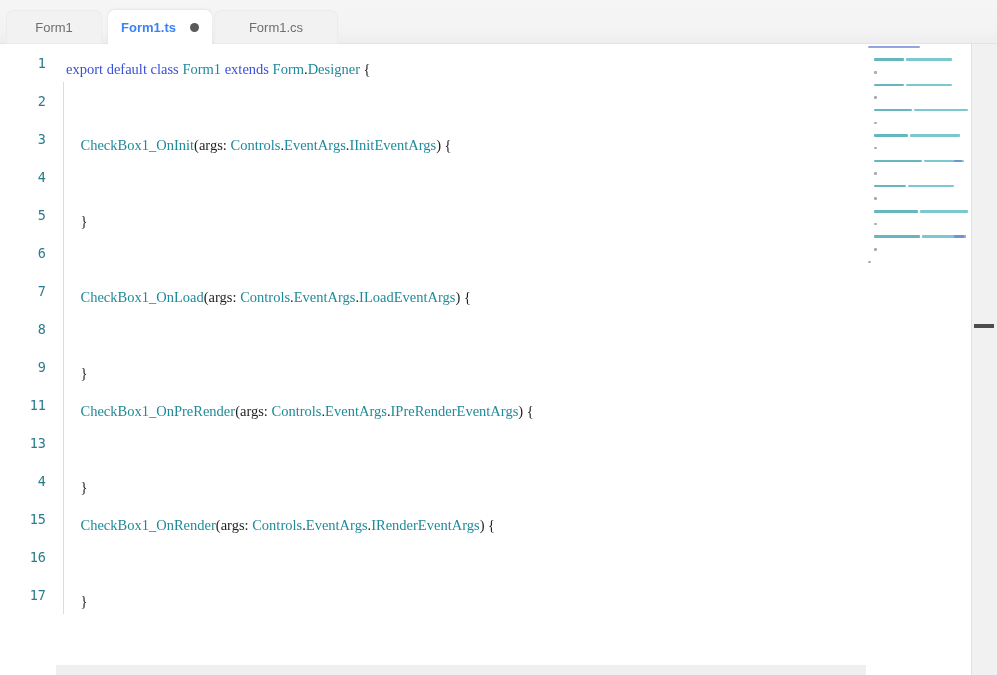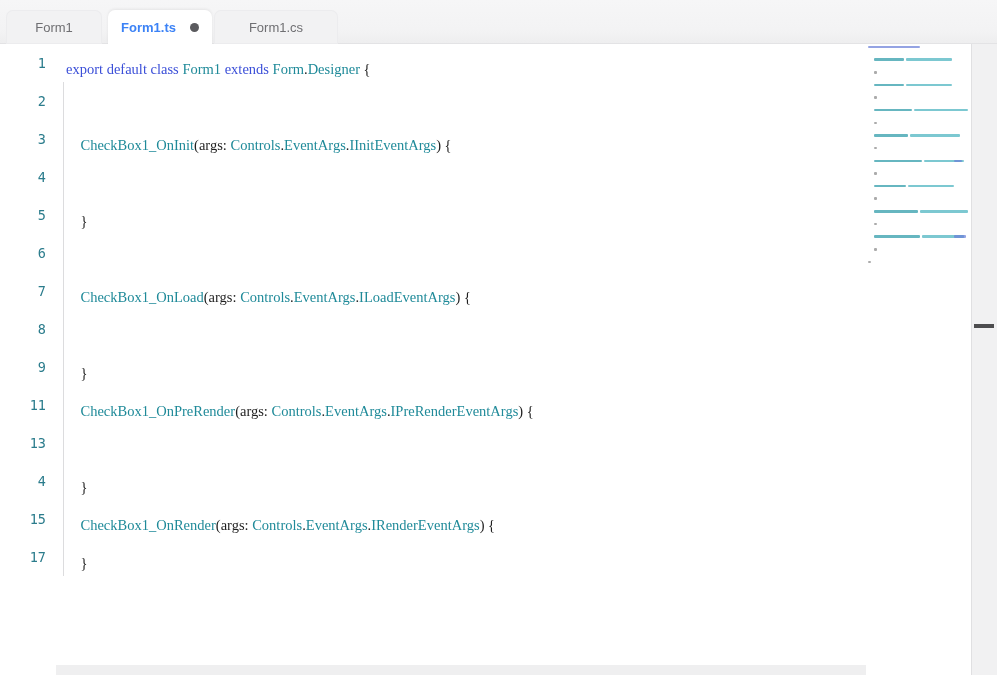--- a/index.html
+++ b/index.html
@@ -135,20 +135,21 @@
       <div class="row"><span class="lnum">4</span><span class="iguide"></span><span class="code"></span></div>
       <div class="row"><span class="lnum">5</span><span class="iguide"></span><span class="code"><span class="pln">    }</span></span></div>
       <div class="row"><span class="lnum">6</span><span class="iguide"></span><span class="code"></span></div>
       <div class="row"><span class="lnum">7</span><span class="iguide"></span><span class="code"><span class="pln">    </span><span class="type">CheckBox1_OnLoad</span><span class="pln">(args: </span><span class="type">Controls</span><span class="pln">.</span><span class="type">EventArgs</span><span class="pln">.</span><span class="type">ILoadEventArgs</span><span class="pln">) {</span></span></div>
       <div class="row"><span class="lnum">8</span><span class="iguide"></span><span class="code"></span></div>
       <div class="row"><span class="lnum">9</span><span class="iguide"></span><span class="code"><span class="pln">    }</span></span></div>
       <div class="row"><span class="lnum">11</span><span class="iguide"></span><span class="code"><span class="pln">    </span><span class="type">CheckBox1_OnPreRender</span><span class="pln">(args: </span><span class="type">Controls</span><span class="pln">.</span><span class="type">EventArgs</span><span class="pln">.</span><span class="type">IPreRenderEventArgs</span><span class="pln">) {</span></span></div>
       <div class="row"><span class="lnum">13</span><span class="iguide"></span><span class="code"></span></div>
       <div class="row"><span class="lnum">4</span><span class="iguide"></span><span class="code"><span class="pln">    }</span></span></div>
       <div class="row"><span class="lnum">15</span><span class="iguide"></span><span class="code"><span class="pln">    </span><span class="type">CheckBox1_OnRender</span><span class="pln">(args: </span><span class="type">Controls</span><span class="pln">.</span><span class="type">EventArgs</span><span class="pln">.</span><span class="type">IRenderEventArgs</span><span class="pln">) {</span></span></div>
+      <div class="row"><span class="lnum">16</span><span class="iguide"></span><span class="code"></span></div>
       <div class="row"><span class="lnum">17</span><span class="iguide"></span><span class="code"><span class="pln">    }</span></span></div>
     </div>
 </div>
 
 <div id="minimap">
     <div class="mrow">
       <span class="mseg" style="left: 2px; width: 52px; background: rgb(107, 127, 216);"></span>
     </div>
     <div class="mrow"></div>
     <div class="mrow">

